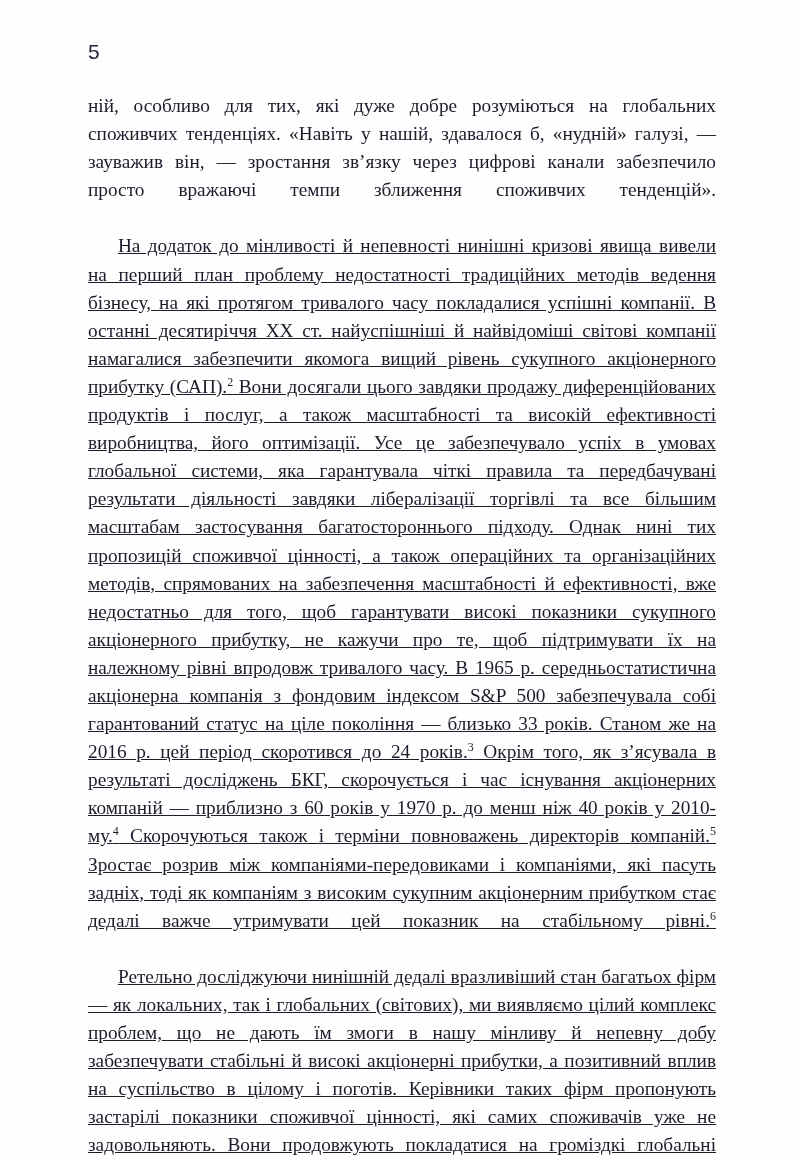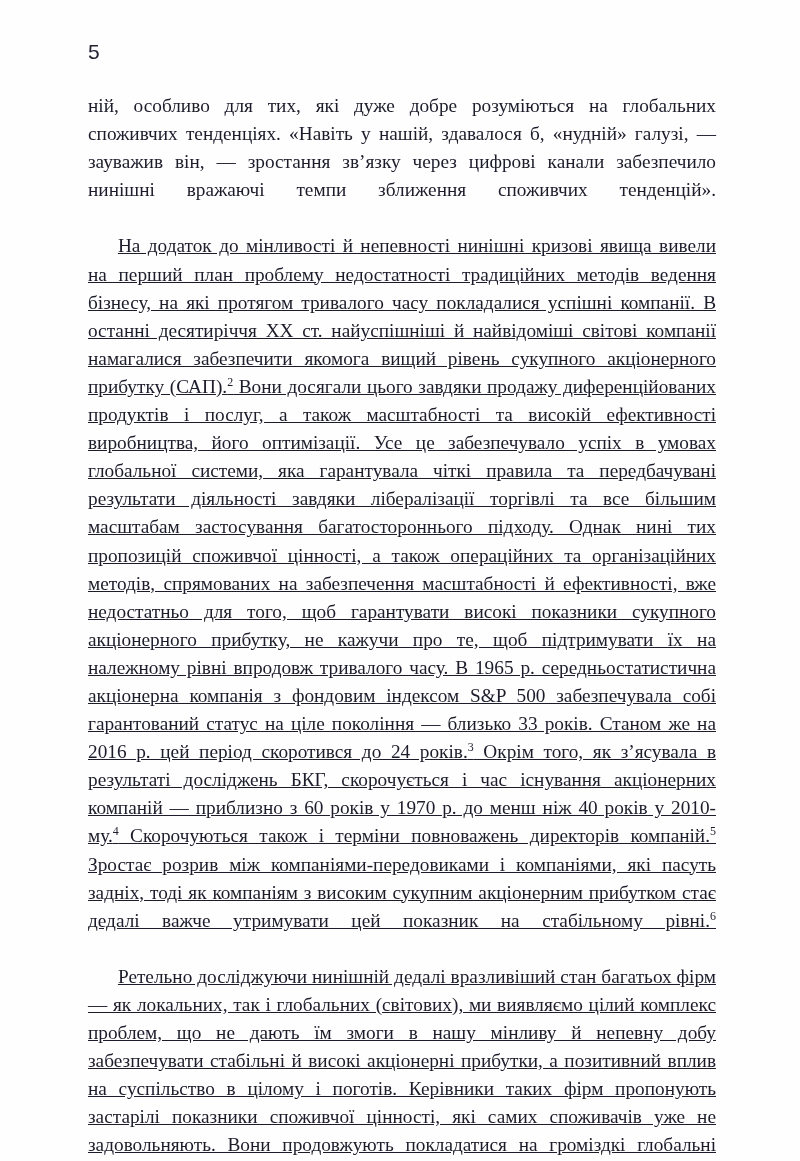--- a/index.html
+++ b/index.html
@@ -94,21 +94,21 @@
 <body>
 
 <div class="page">
 
   <div class="running-head">
     <span class="folio">5</span>
   </div>
 
   <div class="body-text">
 
-    <p>ній, особливо для тих, які дуже добре розуміються на глобальних споживчих тенденціях. «Навіть у нашій, здавалося б, «нудній» галузі, — зауважив він, — зростання зв’язку через цифрові канали забезпечило нинішні вражаючі темпи зближення споживчих тенденцій».</p>
+    <p>ній, особливо для тих, які дуже добре розуміються на глобальних споживчих тенденціях. «Навіть у нашій, здавалося б, «нудній» галузі, — зауважив він, — зростання зв’язку через цифрові канали забезпечило просто вражаючі темпи зближення споживчих тенденцій».</p>
 
     <p class="indent"><span>На додаток до мінливості й непевності нинішні кризові явища вивели на перший план проблему недостатності традиційних методів ведення бізнесу, на які протягом тривалого часу покладалися успішні компанії. В останні десятиріччя XX ст. найуспішніші й найвідоміші світові компанії намагалися забезпечити якомога вищий рівень сукупного акціонерного прибутку (САП).</span><sup>2</sup><span> Вони досягали цього завдяки продажу диференційованих продуктів і послуг, а також масштабності та високій ефективності виробництва, його оптимізації. Усе це забезпечувало успіх в умовах глобальної системи, яка гарантувала чіткі правила та передбачувані результати діяльності завдяки лібералізації торгівлі та все більшим масштабам застосування багатостороннього підходу. Однак нині тих пропозицій споживчої цінності, а також операційних та організаційних методів, спрямованих на забезпечення масштабності й ефективності, вже недостатньо для того, щоб гарантувати високі показники сукупного акціонерного прибутку, не кажучи про те, щоб підтримувати їх на належному рівні впродовж тривалого часу. В 1965 р. середньостатистична акціонерна компанія з фондовим індексом S&amp;P 500 забезпечувала собі гарантований статус на ціле покоління — близько 33 років. Станом же на 2016 р. цей період скоротився до 24 років.</span><sup>3</sup><span> Окрім того, як з’ясувала в результаті досліджень БКГ, скорочується і час існування акціонерних компаній — приблизно з 60 років у 1970 р. до менш ніж 40 років у 2010-му.</span><sup>4</sup><span> Скорочуються також і терміни повноважень директорів компаній.</span><sup>5</sup><span> Зростає розрив між компаніями-передовиками і компаніями, які пасуть задніх, тоді як компаніям з високим сукупним акціонерним прибутком стає дедалі важче утримувати цей показник на стабільному рівні.</span><sup>6</sup></p>
 
     <p class="indent">Ретельно досліджуючи нинішній дедалі вразливіший стан багатьох фірм — як локальних, так і глобальних (світових), ми виявляємо цілий комплекс проблем, що не дають їм змоги в нашу мінливу й непевну добу забезпечувати стабільні й високі акціонерні прибутки, а позитивний вплив на суспільство в цілому і поготів. Керівники таких фірм пропонують застарілі показники споживчої цінності, які самих споживачів уже не задовольняють. Вони продовжують покладатися на громіздкі глобальні структури, що вимивають прибутки, тоді як конкуренція всередині країни та економічний націоналізм на деяких високоприбуткових ринках створюють нові обтяжливі</p>
 
   </div>
 
 </div>
 
 </body></html>

